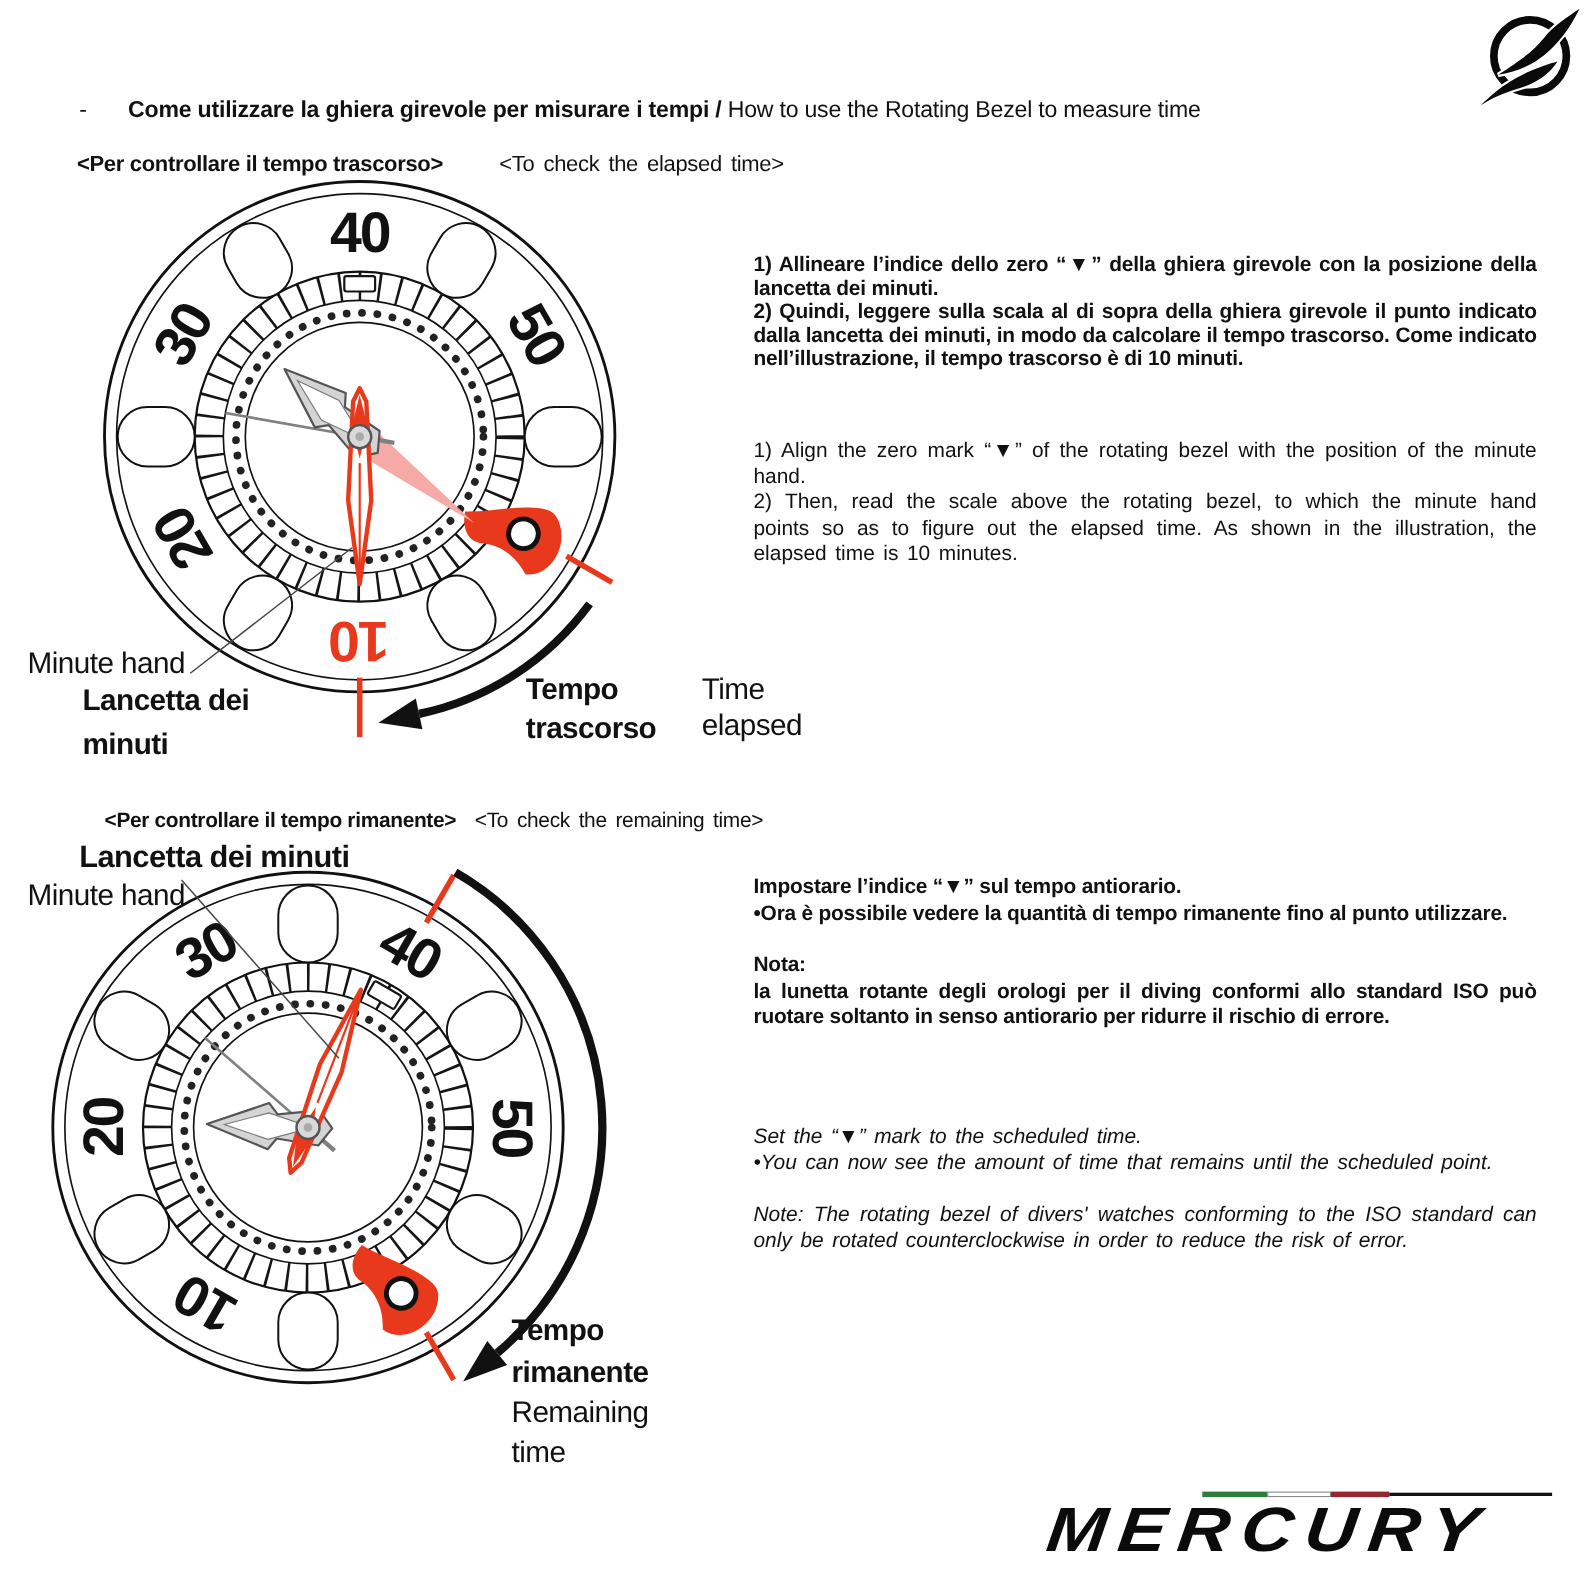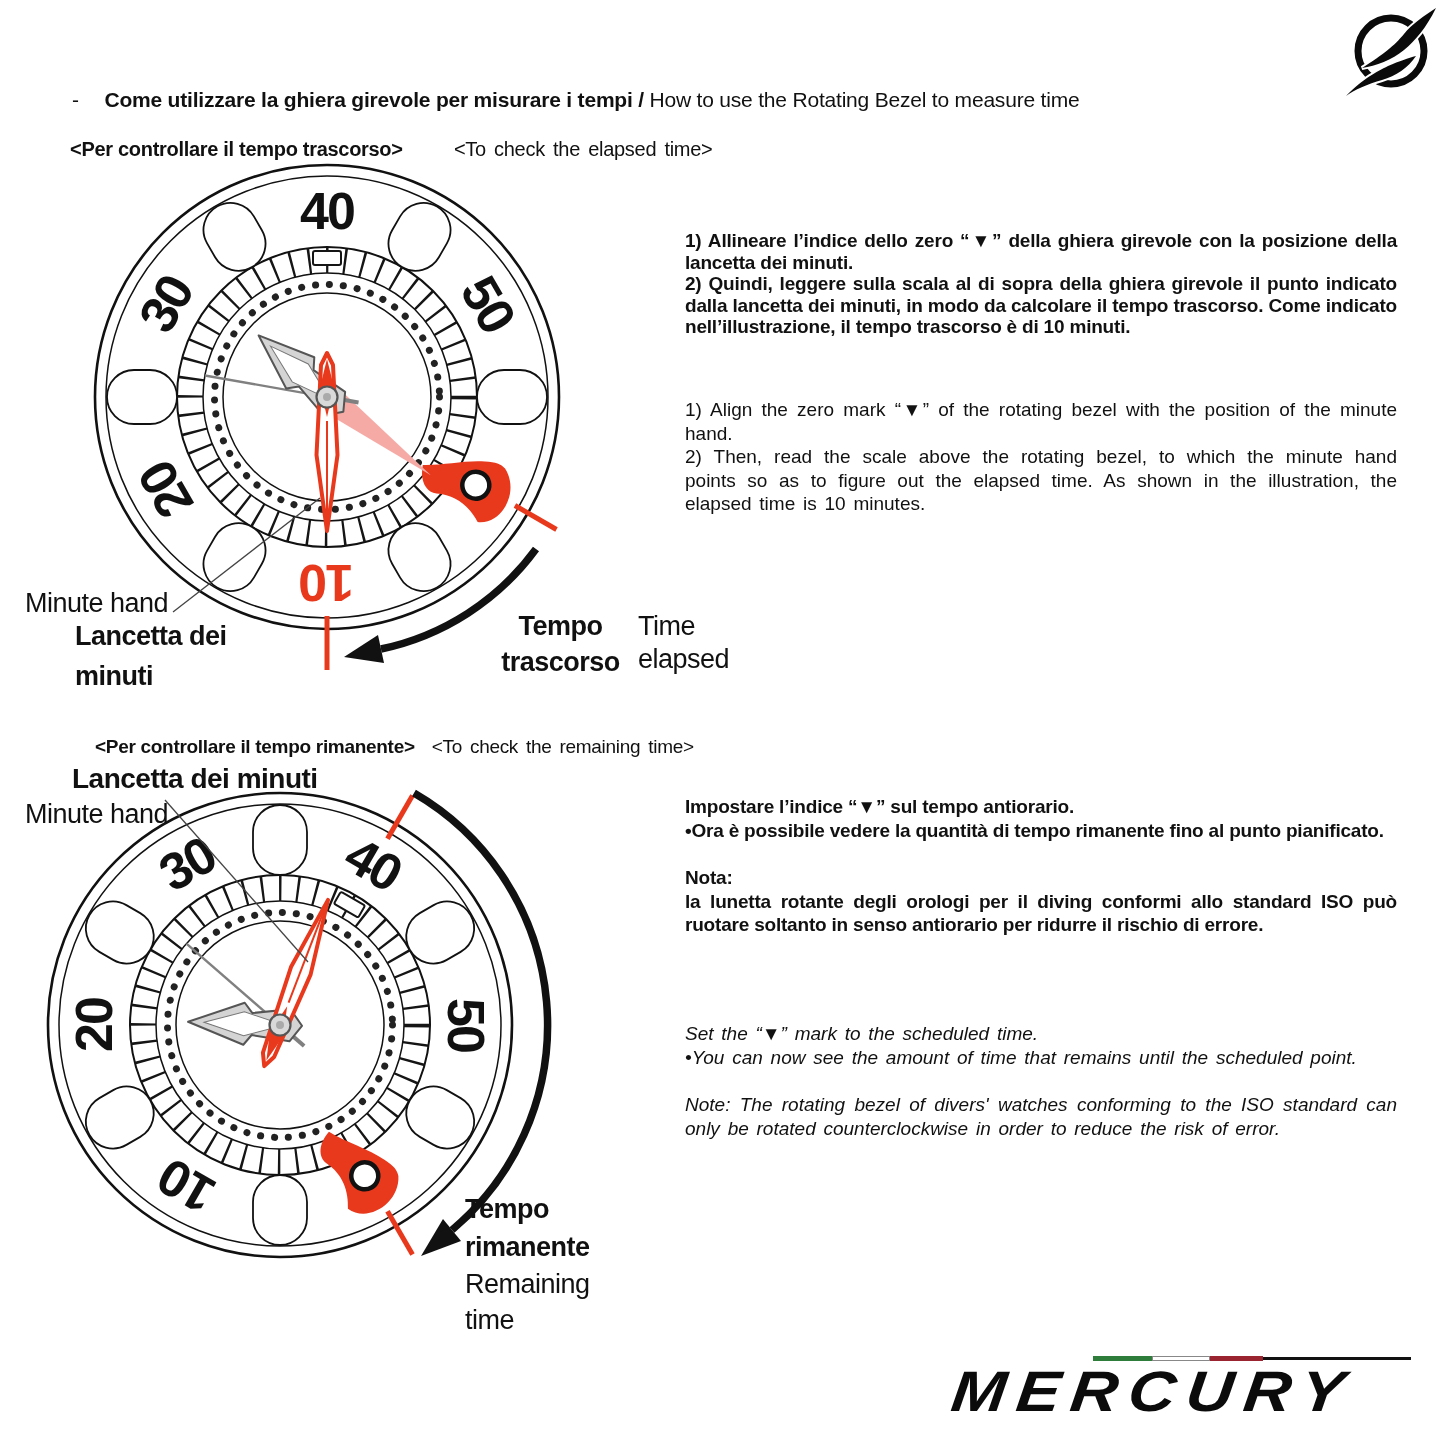--- a/index.html
+++ b/index.html
@@ -24,21 +24,21 @@
   .flagseg{position:absolute;height:5px;}
   svg text.bez{font-weight:bold;font-size:52px;letter-spacing:-2px;}
 </style>
 </head>
 <body>
 
 <div class="page">
 
   <div class="abs nowrap title-line" style="left:72px;top:88px;">
     <span>-</span>
-    <span class="b" style="margin-left:20px;">Come utilizzare la ghiera girevole per misurare i tempi /</span>
+    <span class="b" style="margin-left:32px;">Come utilizzare la ghiera girevole per misurare i tempi /</span>
     <span style="font-weight:normal;">How to use the Rotating Bezel to measure time</span>
   </div>
 
   <svg class="abs" style="left:1344px;top:4px;" width="94" height="94" viewBox="0 0 94 94">
     <circle cx="47" cy="47" r="33" fill="none" stroke="#0a0a0a" stroke-width="7"></circle>
     <path d="M18,64 C40,50 50,42 60,30 C68,20 80,12 92,4 C82,24 72,36 60,46 C48,56 32,62 18,64 Z" fill="#0a0a0a" stroke="#fff" stroke-width="4" paint-order="stroke"></path>
     <path d="M2,92 C20,74 32,68 44,62 C56,57 64,54 72,52 C64,64 52,72 38,76 C24,80 10,86 2,92 Z" fill="#0a0a0a" stroke="#fff" stroke-width="4" paint-order="stroke"></path>
   </svg>
 
   <div class="abs nowrap h1line" style="left:70px;top:138px;">
@@ -135,21 +135,21 @@
     <div>1) Allineare l’indice dello zero “▼” della ghiera girevole con la posizione della lancetta dei minuti.</div>
     <div>2) Quindi, leggere sulla scala al di sopra della ghiera girevole il punto indicato dalla lancetta dei minuti, in modo da calcolare il tempo trascorso. Come indicato nell’illustrazione, il tempo trascorso è di 10 minuti.</div>
   </div>
   <div class="abs col en-r" style="left:685px;top:398px;">
     <div>1) Align the zero mark “▼” of the rotating bezel with the position of the minute hand.</div>
     <div>2) Then, read the scale above the rotating bezel, to which the minute hand points so as to figure out the elapsed time. As shown in the illustration, the elapsed time is 10 minutes.</div>
   </div>
 
   <div class="abs lbl nowrap" style="left:25px;top:586px;">Minute hand</div>
   <div class="abs lbl lbl-b" style="left:75px;top:616px;width:200px;line-height:40px;">Lancetta dei minuti</div>
-  <div class="abs lbl lbl-b" style="left:478px;top:608px;width:165px;line-height:36px;text-align:center;">Tempo trascorso</div>
+  <div class="abs lbl lbl-b" style="left:478px;top:608px;width:165px;line-height:36px;">Tempo trascorso</div>
   <div class="abs lbl" style="left:638px;top:610px;width:120px;line-height:33px;">Time elapsed</div>
 
   <div class="abs nowrap h2line" style="left:95px;top:736px;">
     <span class="b">&lt;Per controllare il tempo rimanente&gt;</span>
     <span class="heading-en" style="margin-left:12px;text-align:right;">&lt;To check the remaining time&gt;</span>
   </div>
 
   <div class="abs lbl lbl-b nowrap" style="left:72px;top:762px;font-size:28px;">Lancetta dei minuti</div>
   <div class="abs lbl nowrap" style="left:25px;top:797px;">Minute hand</div>
 
@@ -218,21 +218,21 @@
         <line x1="320" y1="55" x2="320" y2="105" stroke="#e8391d" stroke-width="5"></line>
       </g>
     <g>
       <path d="M454,88 A268,268 0 0 1 492,525" fill="none" stroke="#111" stroke-width="7.5"></path>
       <polygon points="501,536 483,514 461,551" fill="#111"></polygon>
     </g>
   </svg>
 
   <div class="abs col it-b2" style="left:685px;top:795px;">
     <div>Impostare l’indice “▼” sul tempo antiorario.</div>
-    <div>•Ora è possibile vedere la quantità di tempo rimanente fino al punto pianificato.</div>
+    <div>•Ora è possibile vedere la quantità di tempo rimanente fino al punto utilizzare.</div>
     <div class="gap-top">Nota:</div>
     <div>la lunetta rotante degli orologi per il diving conformi allo standard ISO può ruotare soltanto in senso antiorario per ridurre il rischio di errore.</div>
   </div>
   <div class="abs col en-r" style="left:685px;top:1022px;font-style:italic;">
     <div>Set the “▼” mark to the scheduled time.</div>
     <div>•You can now see the amount of time that remains until the scheduled point.</div>
     <div class="gap-top">Note: The rotating bezel of divers' watches conforming to the ISO standard can only be rotated counterclockwise in order to reduce the risk of error.</div>
   </div>
 
   <div class="abs lbl lbl-b" style="left:465px;top:1190px;width:210px;line-height:38px;">Tempo rimanente</div>

